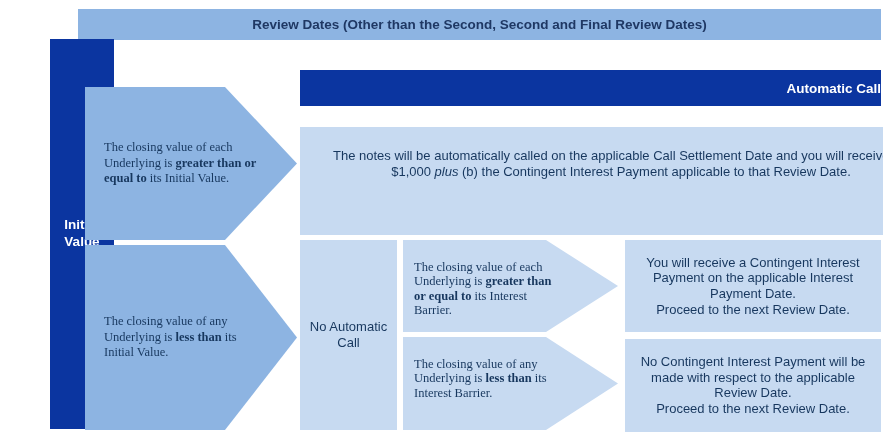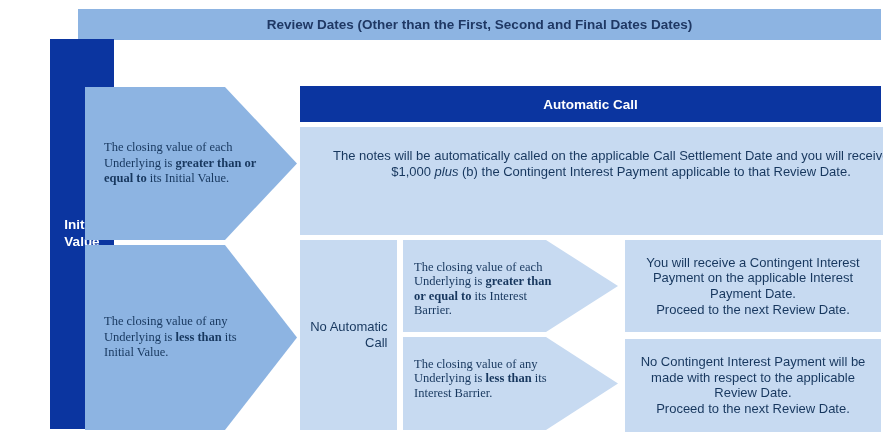--- a/index.html
+++ b/index.html
@@ -77,24 +77,24 @@
   .arrow-big-2 { left: 85px; top: 245px; width: 212px; height: 185px; }
   .arrow-small-1 { left: 403px; top: 240px; width: 215px; height: 92px; align-items: flex-start; }
   .arrow-small-2 { left: 403px; top: 337px; width: 215px; height: 93px; align-items: flex-start; }
 
   .arrow-big .cond-text { width: 178px; padding-left: 19px; }
   .arrow-small .cond-text { width: 160px; padding-left: 11px; padding-top: 20px; line-height: 1.15; }
 
   
   .ac-header {
     position: absolute;
-    left: 300px; top: 86px;
+    left: 300px; top: 70px;
     width: 581px; height: 36px;
     background: var(--dark-blue);
-    display: flex; align-items: center; justify-content: center;
+    display: flex; align-items: center; justify-content: flex-end;
     color: var(--white-text);
     font-weight: bold;
     font-size: 13.5px;
   }
   .ac-body {
     position: absolute;
     left: 300px; top: 127px;
     width: 642px; height: 108px;
     background: var(--light-blue);
     text-align: center;
@@ -104,21 +104,21 @@
   }
   .ac-body .note { margin-top: 16px; }
 
   
   .no-ac-box {
     position: absolute;
     left: 300px; top: 240px;
     width: 97px; height: 190px;
     background: var(--light-blue);
     display: flex; align-items: center; justify-content: center;
-    text-align: right;
+    text-align: center;
     font-size: 13px;
     line-height: 1.25;
   }
   .no-ac-box .label { width: 78px; }
 
   
   .result-box {
     position: absolute;
     left: 625px;
     width: 256px;
@@ -132,21 +132,21 @@
   .result-box-1 { top: 240px; height: 92px; }
   .result-box-2 { top: 339px; height: 93px; }
   .result-box .proceed { margin-top: 1px; text-align: center; }
 </style>
 </head>
 <body>
 
 <div class="canvas">
 
   <div class="title-band">
-    <span>Review Dates (Other than the First, Second and Final Dates Dates)</span>
+    <span>Review Dates (Other than the Second, Second and Final Review Dates)</span>
   </div>
 
   <div class="left-bar">
     <div class="label">Initial Value</div>
   </div>
 
 
   <div class="arrow arrow-big arrow-big-1">
     <div class="cond-text"><span>The closing value of each Underlying is </span><b>greater than or equal to</b><span> its Initial Value.</span></div>
   </div>

